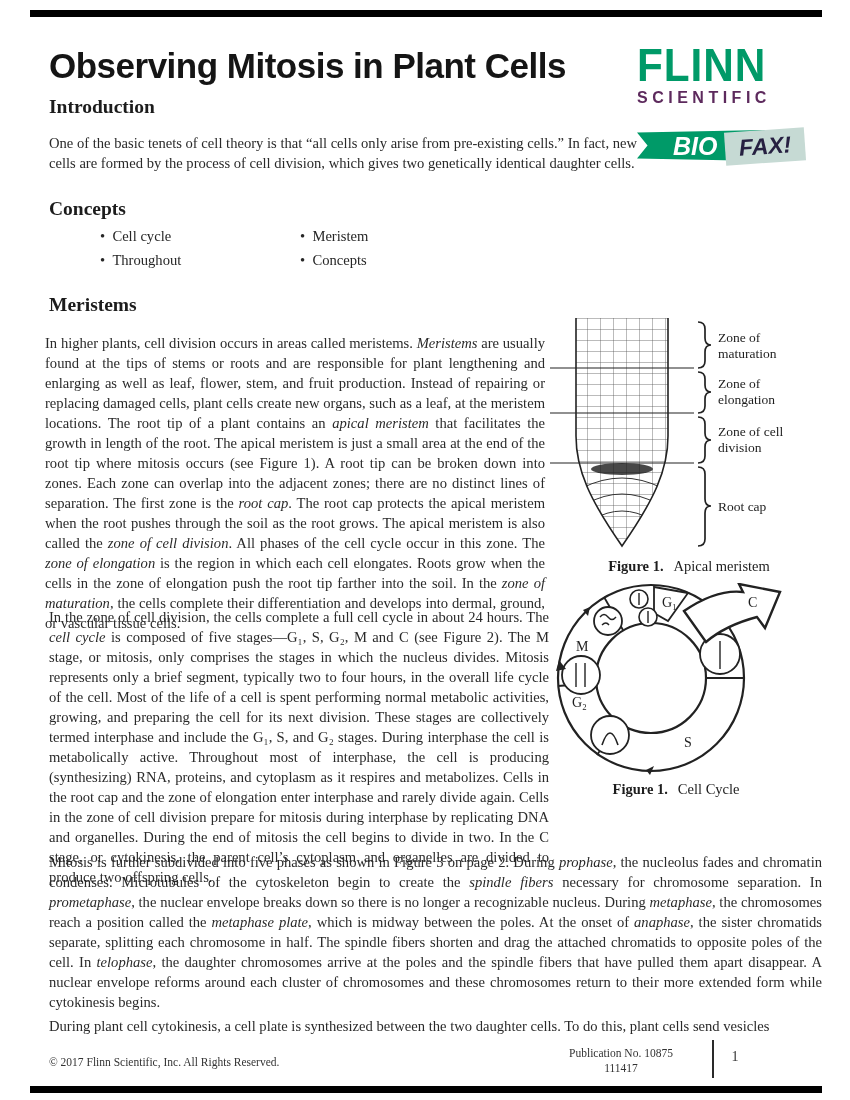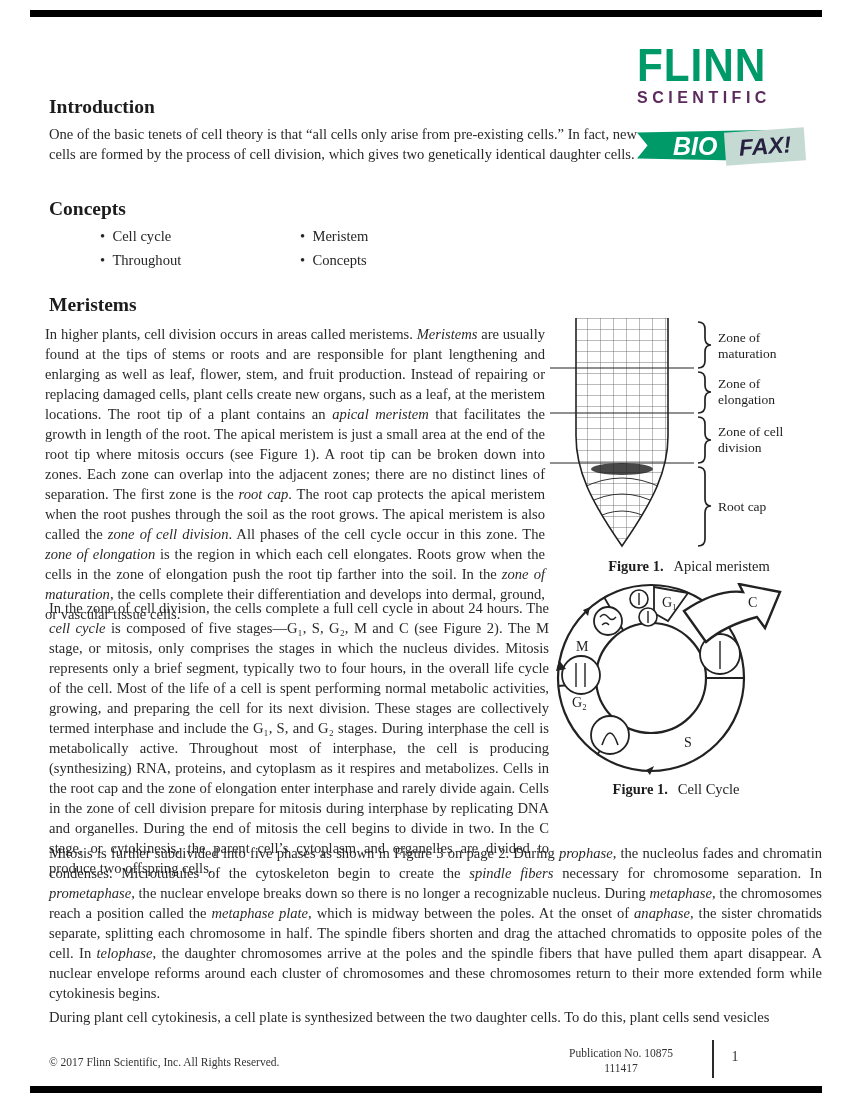--- a/index.html
+++ b/index.html
@@ -19,21 +19,21 @@
   }
   .heading {
     position:absolute; left:49px; font-size:19.5px; font-weight:bold; color:#1c1c1c;
     font-family:"Liberation Serif", serif;
     text-align:right;
   }
   .h-intro { top:96px; }
   .h-concepts { top:198px; }
   .h-background { top:294px; }
 
-  .para { position:absolute; font-size:14.6px; line-height:20px; text-align:justify; color:#2a2a2a; }
+  .para { position:absolute; font-size:14.6px; line-height:20px; text-align:justify; color:#2a2a2a;margin-top:9px; }
   .para i { font-style:italic; }
   .p-intro { left:49px; top:124px; width:588px; }
   .p-bg1 { left:45px; top:324px; width:500px; }
   .p-bg2 { left:49px; top:598px; width:500px; }
   .p-bg3 { left:49px; top:843px; width:773px; }
   .p-bg4 { left:49px; top:1007px; width:773px; text-align:left; }
 
   .concepts-grid {
     position:absolute; left:100px; top:228px; width:430px;
     display:grid; grid-template-columns:200px 200px; row-gap:7px;
@@ -100,20 +100,21 @@
   svg line, svg path, svg circle, svg polygon { vector-effect:none; }
 </style>
 </head>
 <body>
 
 <div class="page">
 
   <div class="rule rule-top"></div>
   <div class="rule rule-bottom"></div>
 
+  <div class="doc-title">Observing Mitosis in Plant Cells</div>
 
   <div class="logo">
     <div class="logo-flinn">FLINN</div>
     <div class="logo-sci">SCIENTIFIC</div>
     <div class="ribbon">
       <div class="ribbon-band"></div>
       <div class="bio">BIO</div>
       <div class="fax">FAX!</div>
     </div>
   </div>

